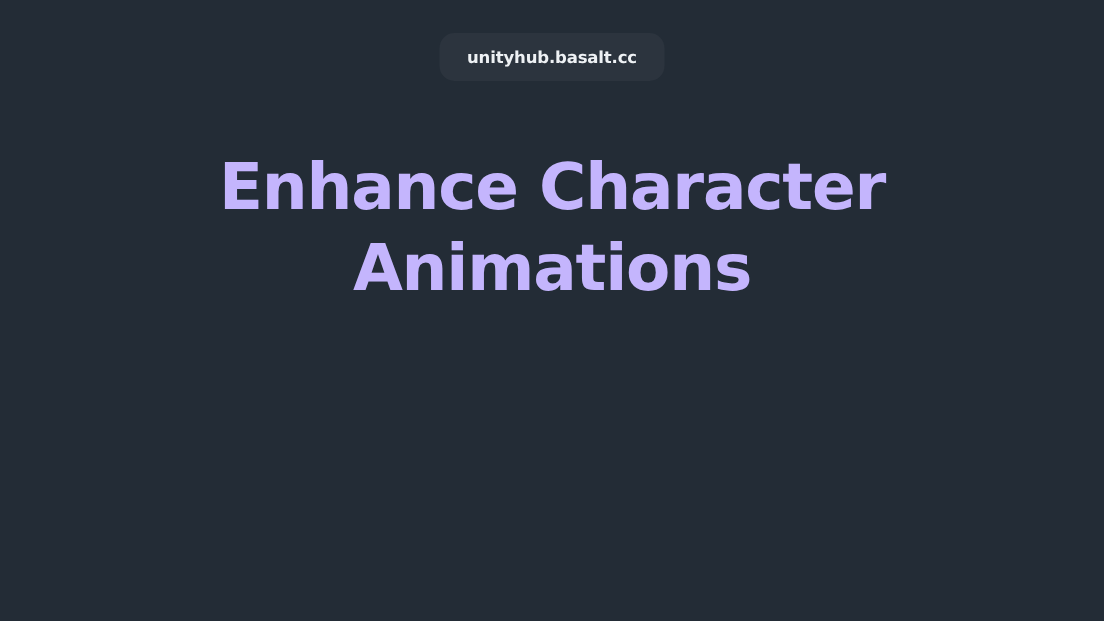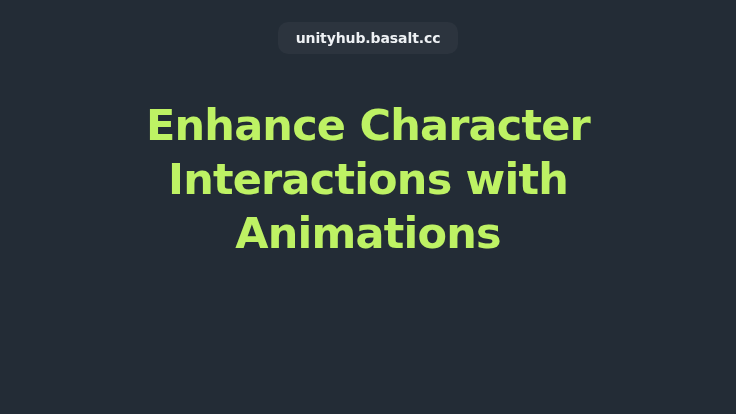--- a/index.html
+++ b/index.html
@@ -41,57 +41,56 @@
     justify-content: center;
     height: 32px;
     padding: 0 18px;
     border-radius: 10px;
     background: #2c343e;
     box-sizing: border-box;
   }
 
   .url-pill-text {
     font-family: "DejaVu Sans", sans-serif;
-    font-size: 14px;
+    font-size: 11px;
     font-weight: 700;
     letter-spacing: -0.1px;
     color: #eef1f4;
     white-space: nowrap;
     line-height: 1;
     text-align: right;
   }
 
   
   .headline {
     margin-top: 44px;
     width: 640px;
     text-align: center;
     font-family: "DejaVu Sans", sans-serif;
     font-weight: 700;
     font-size: 43px;
     line-height: 54px;
     letter-spacing: -0.8px;
-    color: #bef264;
+    color: #c4b5fd;
   }
 
   .headline-line {
     display: block;
     white-space: nowrap;
   }
 </style>
 </head>
 <body>
 
 <div class="page">
 
   <div class="url-pill-wrap">
     <div class="url-pill">
       <span class="url-pill-text">unityhub.basalt.cc</span>
     </div>
   </div>
 
   <h1 class="headline">
     <span class="headline-line">Enhance Character</span>
-    <span class="headline-line">Interactions with</span>
     <span class="headline-line">Animations</span>
   </h1>
 
 </div>
 
 </body></html>

